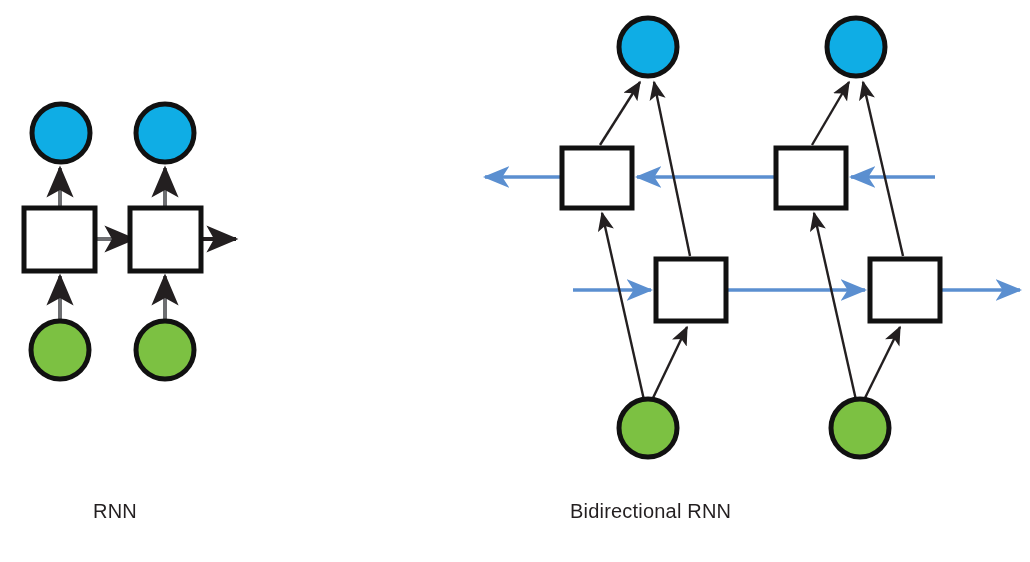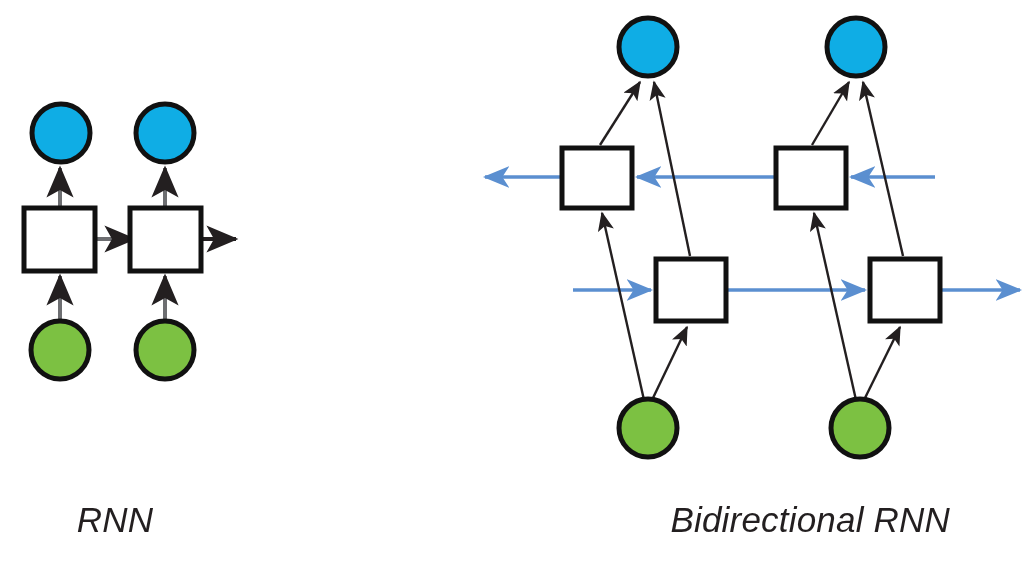--- a/index.html
+++ b/index.html
@@ -22,38 +22,37 @@
     position: absolute;
     left: 0;
     top: 0;
     width: 1030px;
     height: 562px;
     display: block;
   }
   .caption {
     position: absolute;
     font-family: "Liberation Sans", sans-serif;
-    font-size: 35px;
+    font-size: 20px;
     font-weight: 400;
     color: #231f20;
     letter-spacing: 0.2px;
     white-space: nowrap;
-    font-style: italic;
   }
   #caption-rnn {
     left: 0px;
     top: 500px;
     width: 230px;
     text-align: center;
   }
   #caption-birnn {
     left: 570px;
     top: 500px;
     width: 380px;
-    text-align: right;
+    text-align: left;
   }
 </style>
 </head>
 <body>
 
 <div id="stage">
 
   <svg id="diagram-svg" viewBox="0 0 1030 562">
     <defs>
       <marker id="ah-black" markerWidth="9" markerHeight="9" refX="7.4" refY="3.4" orient="auto" markerUnits="strokeWidth">

